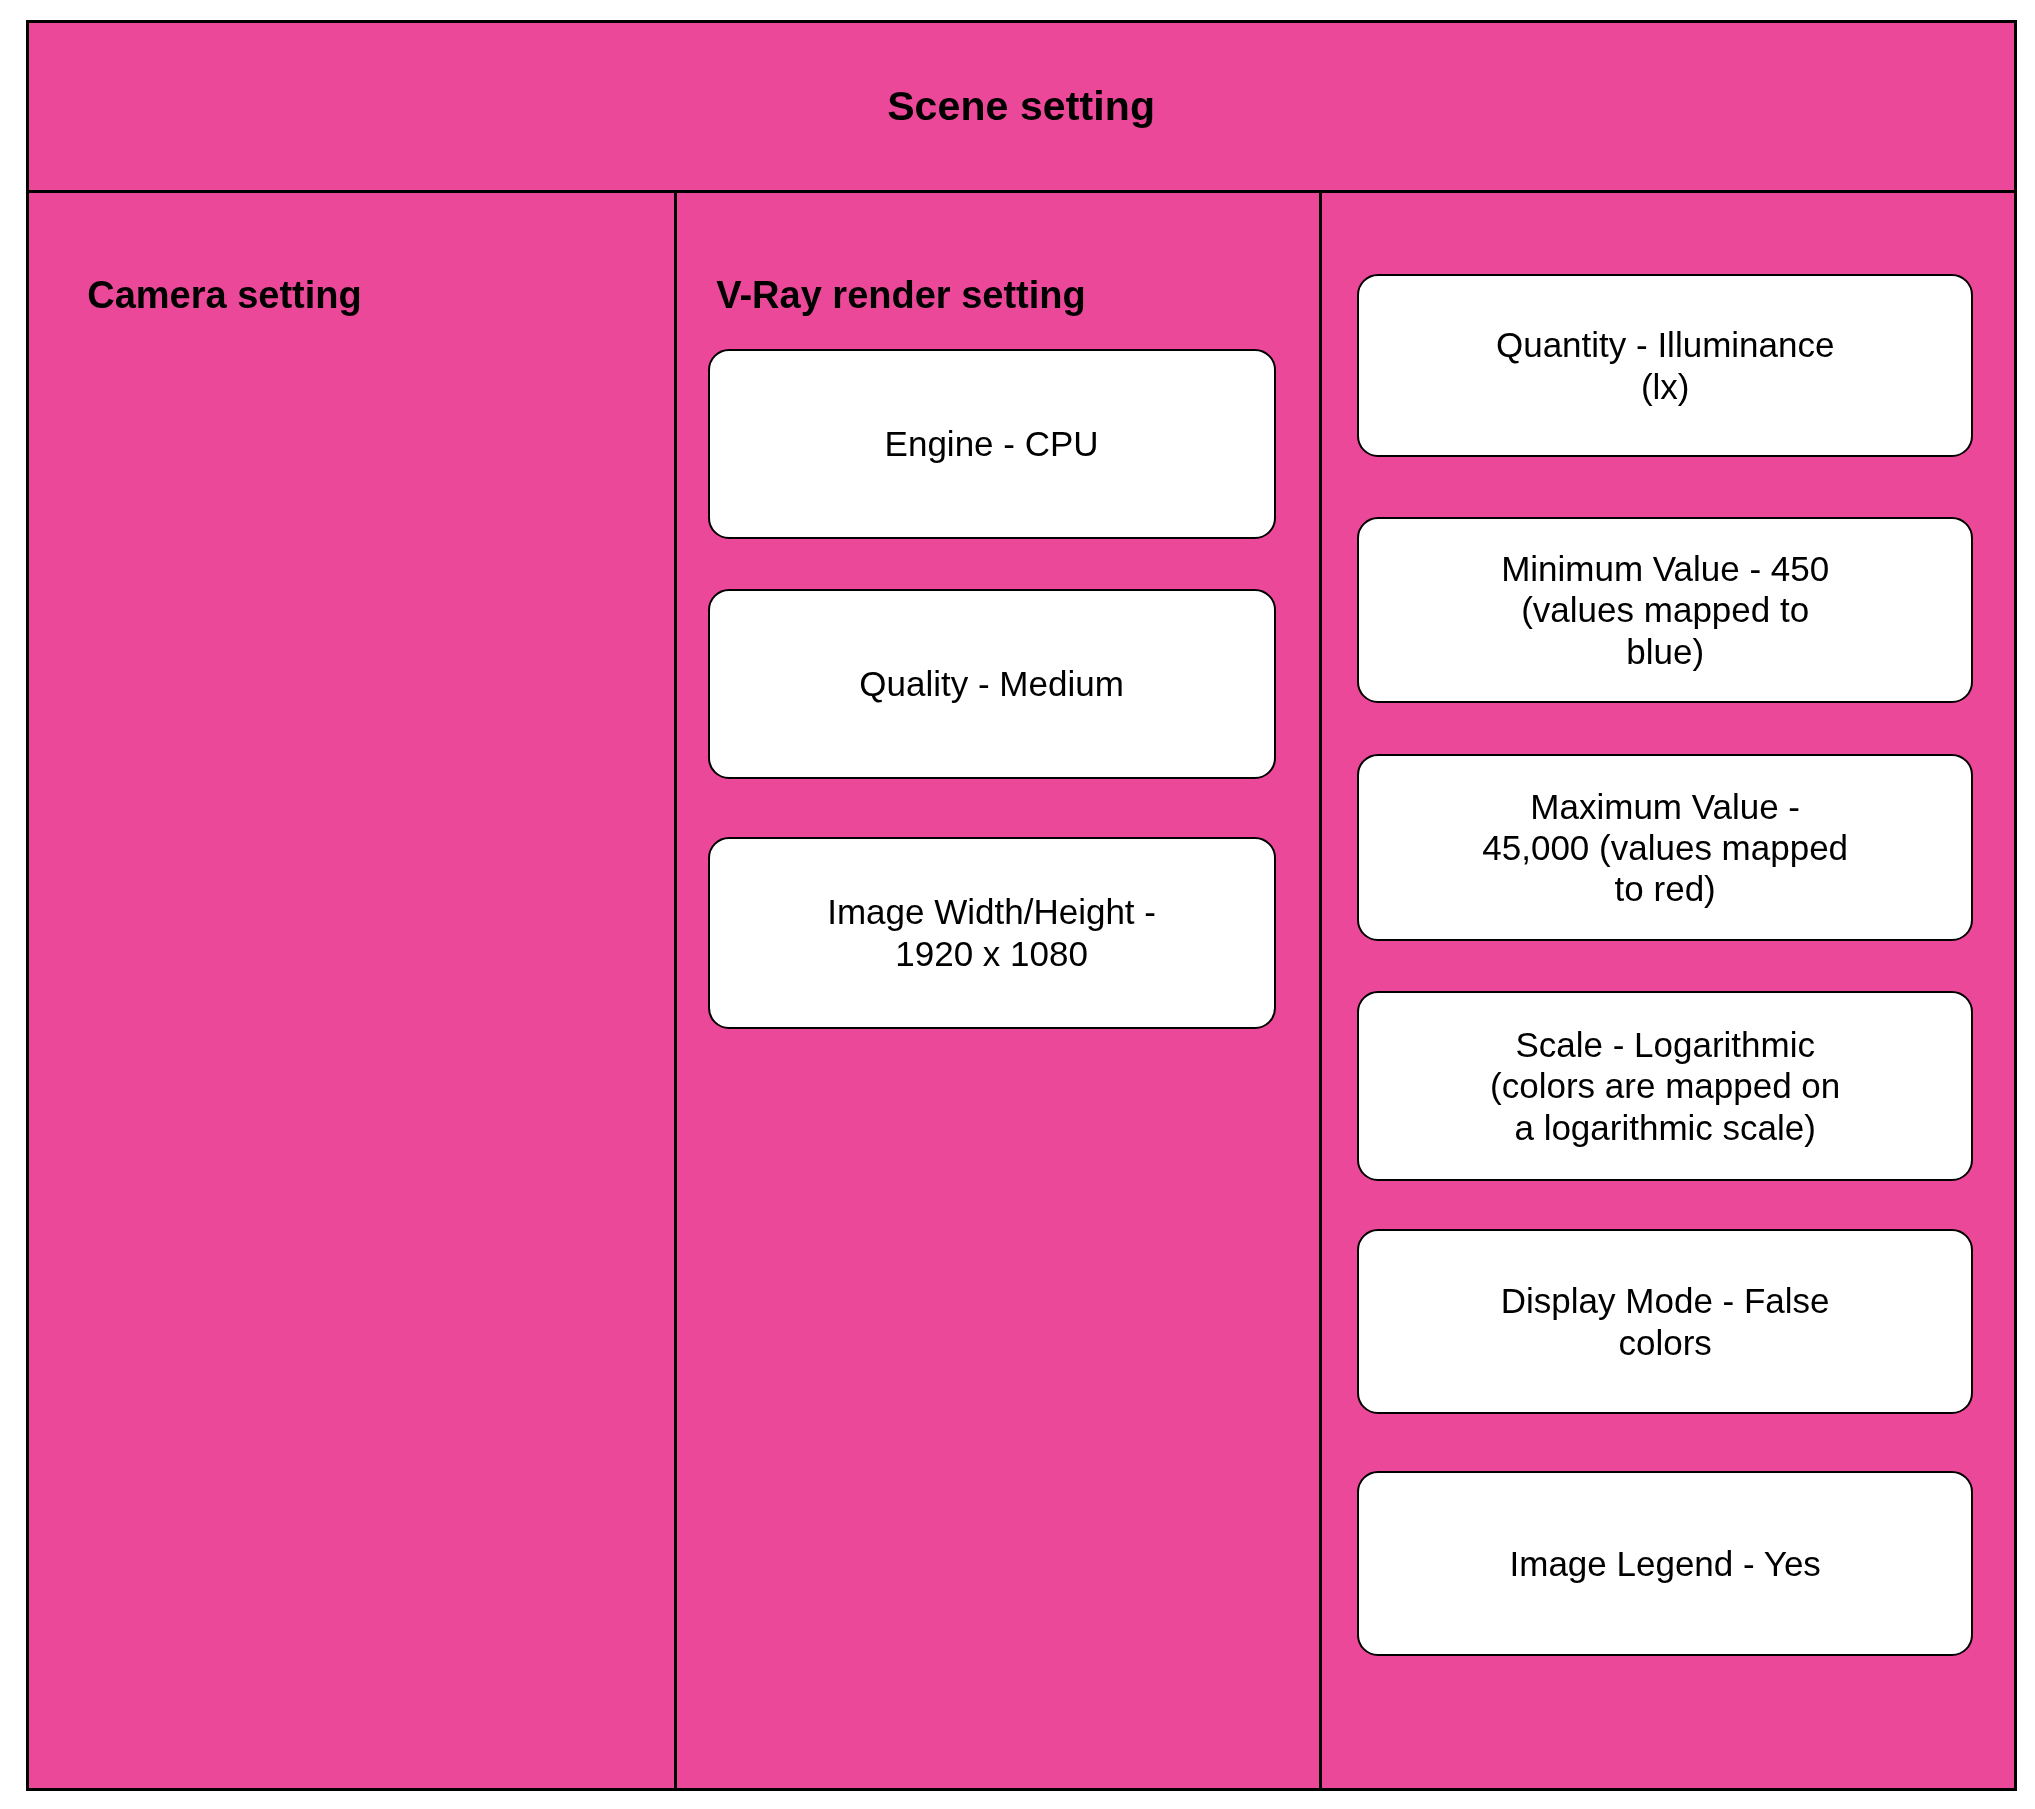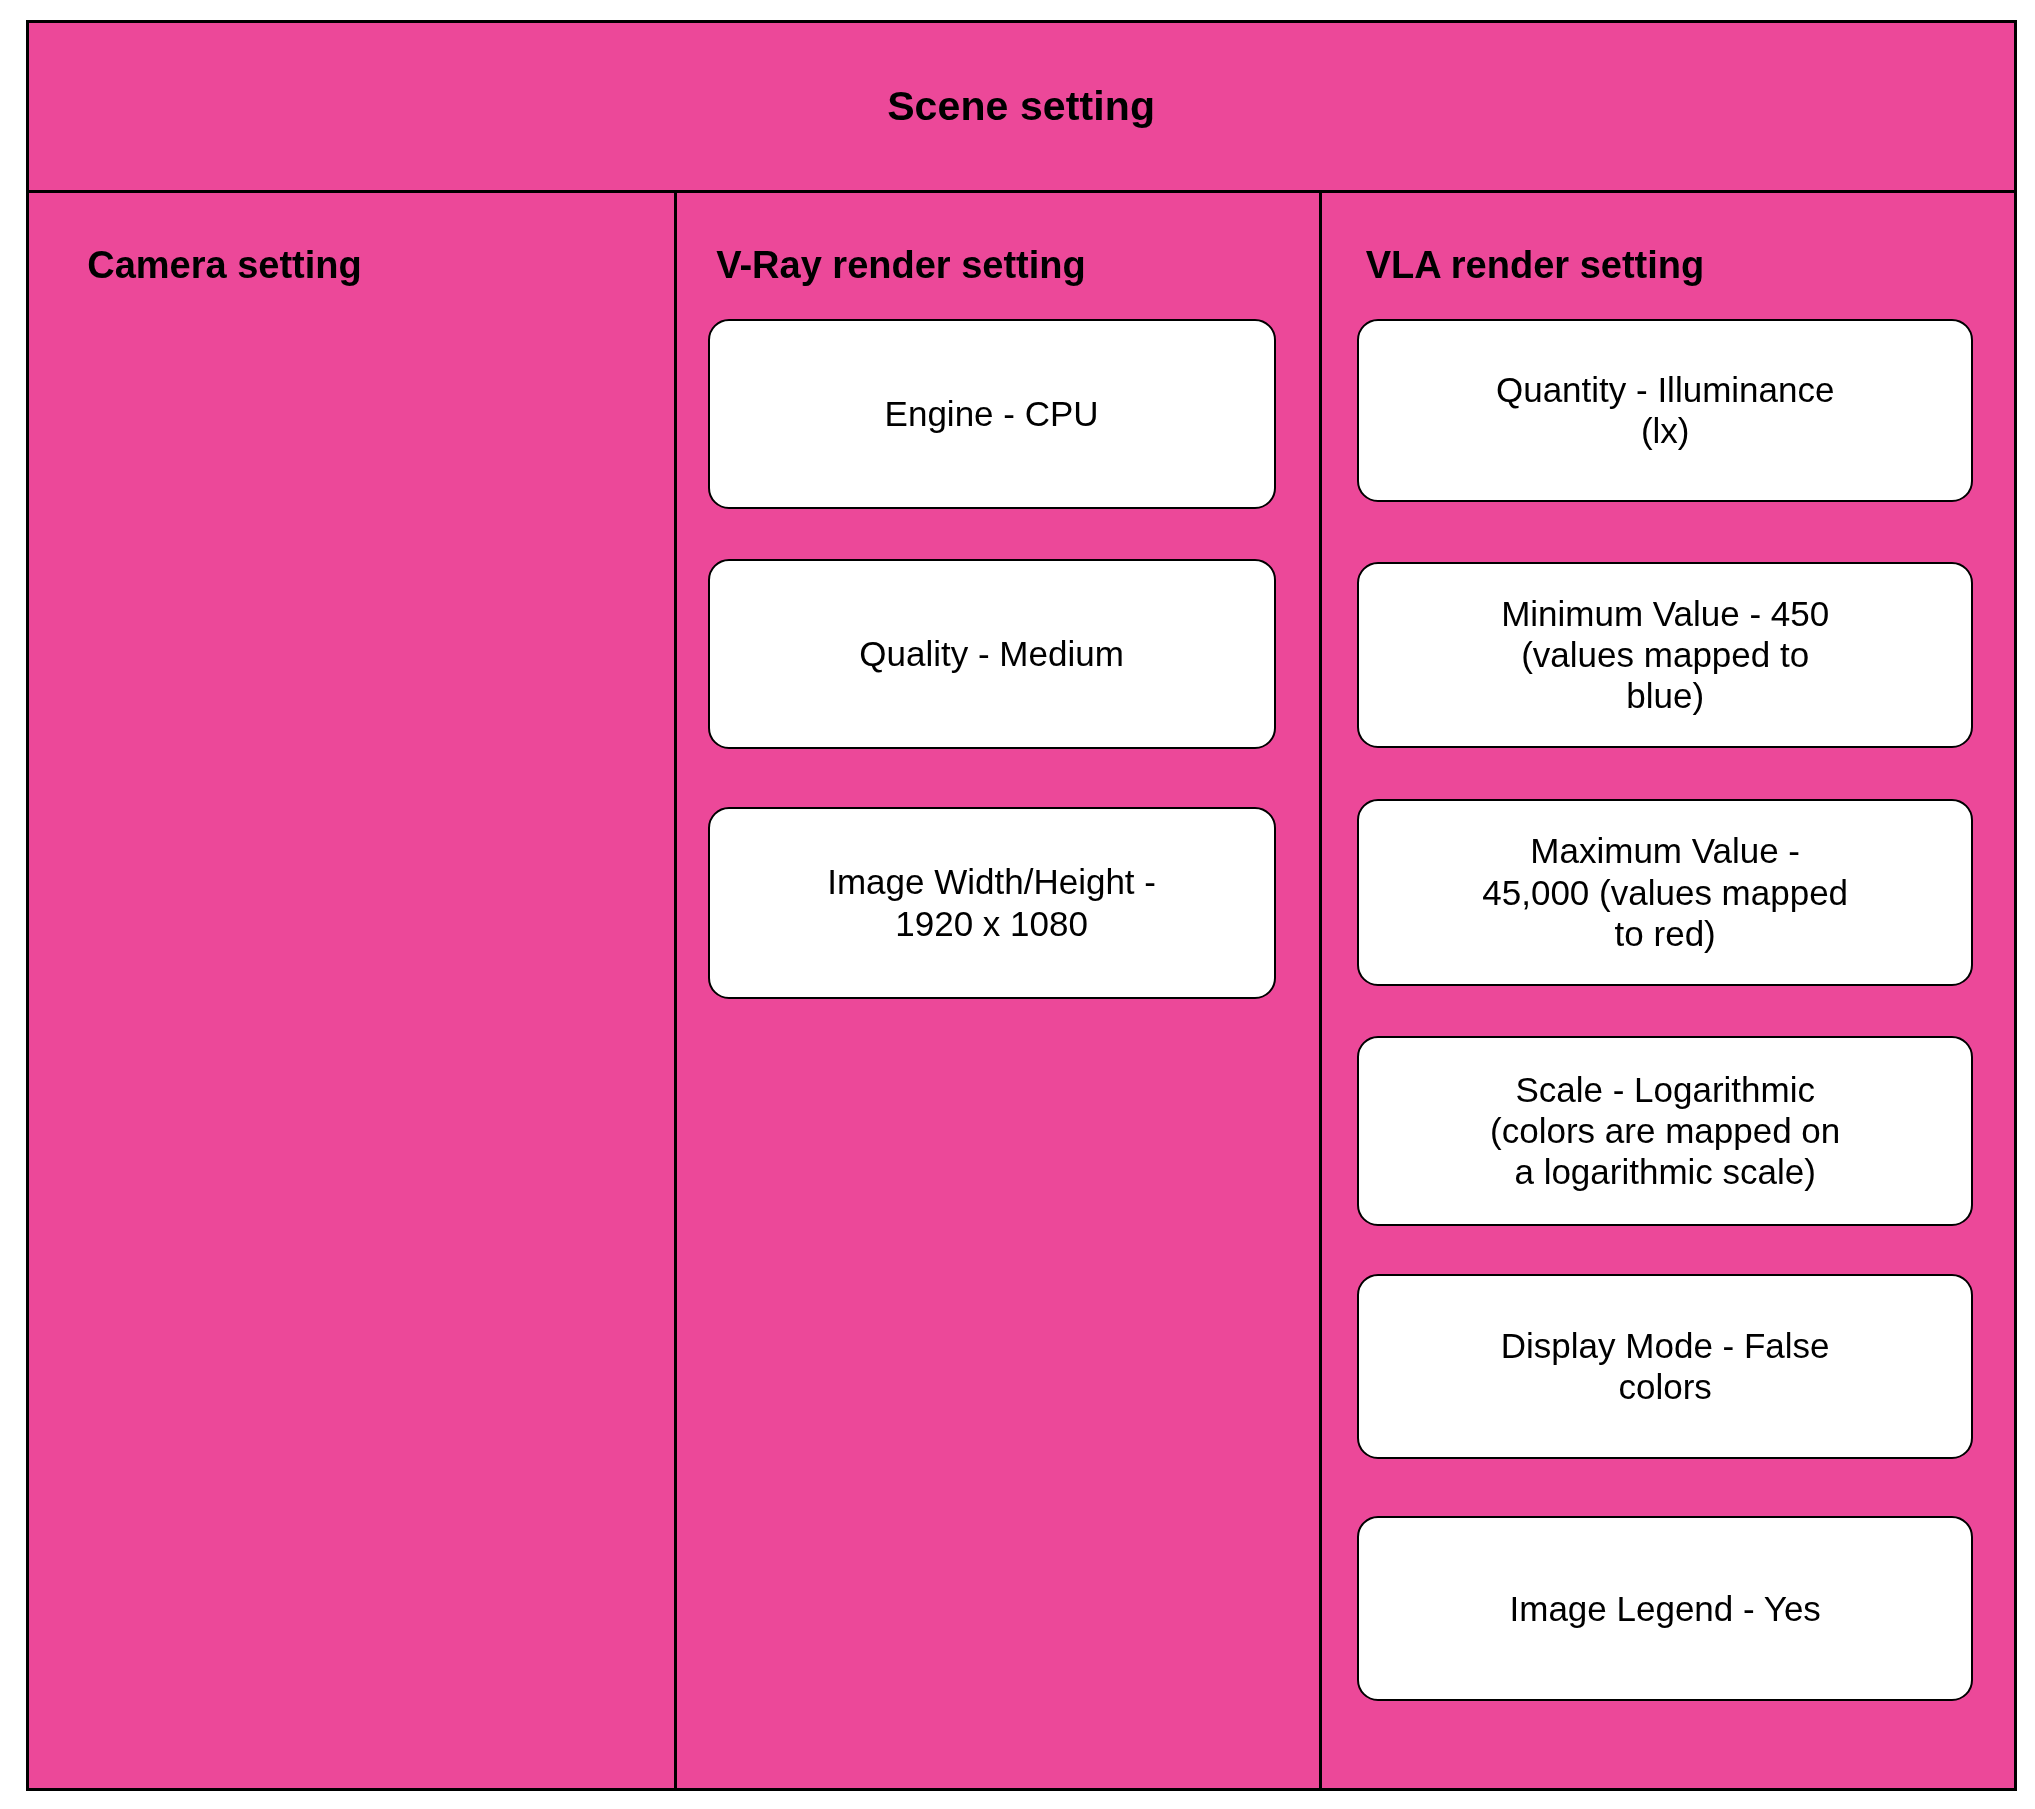--- a/index.html
+++ b/index.html
@@ -70,21 +70,21 @@
     background: #000000;
   }
   .col-divider.d1 { left: 645px; }
   .col-divider.d2 { left: 1290px; }
 
   .column {
     position: absolute;
     top: 0;
     bottom: 8px;
     box-sizing: border-box;
-    padding-top: 51px;
+    padding-top: 81px;
   }
   .column.c1 { left: 0;      width: 645px;  padding-left: 15.6px; padding-right: 15.6px; }
   .column.c2 { left: 649px;  width: 641px;  padding-left: 23px; padding-right: 23px; }
   .column.c3 { left: 1293px; width: 694px;  padding-left: 25.6px; padding-right: 25.6px; }
 
   .col-header {
     font-size: 38px;
     font-weight: bold;
     line-height: 1.15;
     margin-bottom: 31px;
@@ -168,21 +168,20 @@
             <span class="label">Quality - Medium</span>
           </div>
           <div class="sbox b3">
             <span class="label">Image Width/Height -
 1920 x 1080</span>
           </div>
         </div>
       </div>
 
       <div class="column c3">
-        <div class="col-header">VLA render setting</div>
         <div class="boxes">
           <div class="sbox b1">
             <span class="label">Quantity - Illuminance
 (lx)</span>
           </div>
           <div class="sbox b2">
             <span class="label">Minimum Value - 450
 (values mapped to
 blue)</span>
           </div>

